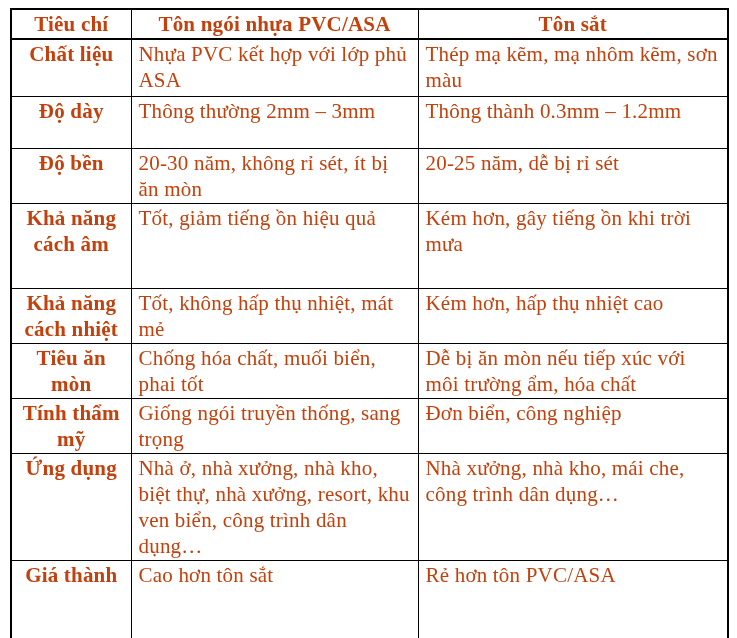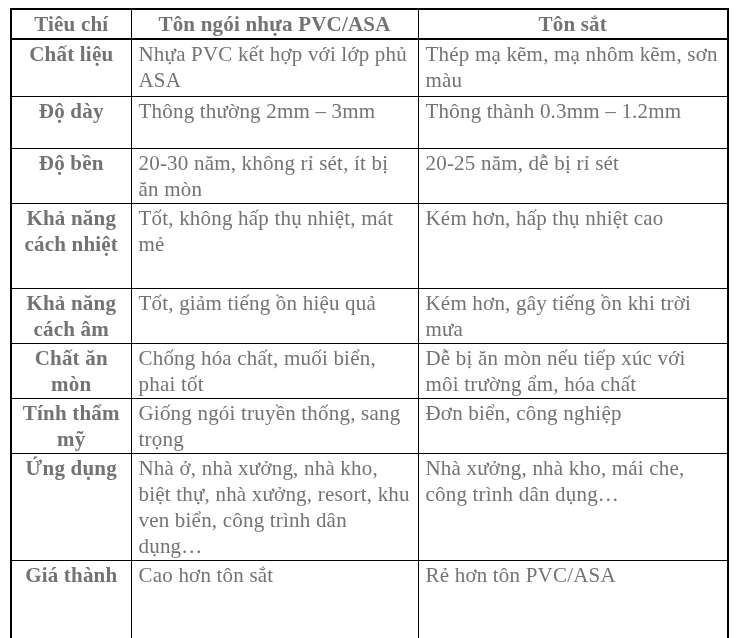--- a/index.html
+++ b/index.html
@@ -24,21 +24,21 @@
     width: 717px;
     border-collapse: collapse;
     table-layout: fixed;
     border: 2px solid #000;
   }
   col.c1 { width: 120px; }
   col.c2 { width: 287px; }
   col.c3 { width: 310px; }
   th, td {
     border: 1px solid #000;
-    color: #737373;
+    color: #c2410c;
     font-size: 21px;
     line-height: 26px;
     letter-spacing: 0.2px;
     vertical-align: top;
     padding: 1px 6px 1px 7px;
     overflow: hidden;
     word-wrap: break-word;
   }
   thead th {
     font-weight: bold;
@@ -90,31 +90,31 @@
           <td class="crit">Độ dày</td>
           <td>Thông thường 2mm – 3mm</td>
           <td>Thông thành 0.3mm – 1.2mm</td>
         </tr>
         <tr>
           <td class="crit">Độ bền</td>
           <td>20-30 năm, không rỉ sét, ít bị ăn mòn</td>
           <td>20-25 năm, dễ bị rỉ sét</td>
         </tr>
         <tr>
+          <td class="crit">Khả năng cách âm</td>
+          <td>Tốt, giảm tiếng ồn hiệu quả</td>
+          <td>Kém hơn, gây tiếng ồn khi trời mưa</td>
+        </tr>
+        <tr>
           <td class="crit">Khả năng cách nhiệt</td>
           <td>Tốt, không hấp thụ nhiệt, mát mẻ</td>
           <td>Kém hơn, hấp thụ nhiệt cao</td>
         </tr>
         <tr>
-          <td class="crit">Khả năng cách âm</td>
-          <td>Tốt, giảm tiếng ồn hiệu quả</td>
-          <td>Kém hơn, gây tiếng ồn khi trời mưa</td>
-        </tr>
-        <tr>
-          <td class="crit">Chất ăn mòn</td>
+          <td class="crit">Tiêu ăn mòn</td>
           <td>Chống hóa chất, muối biển, phai tốt</td>
           <td>Dễ bị ăn mòn nếu tiếp xúc với môi trường ẩm, hóa chất</td>
         </tr>
         <tr>
           <td class="crit">Tính thẩm mỹ</td>
           <td>Giống ngói truyền thống, sang trọng</td>
           <td>Đơn biển, công nghiệp</td>
         </tr>
         <tr>
           <td class="crit">Ứng dụng</td>

